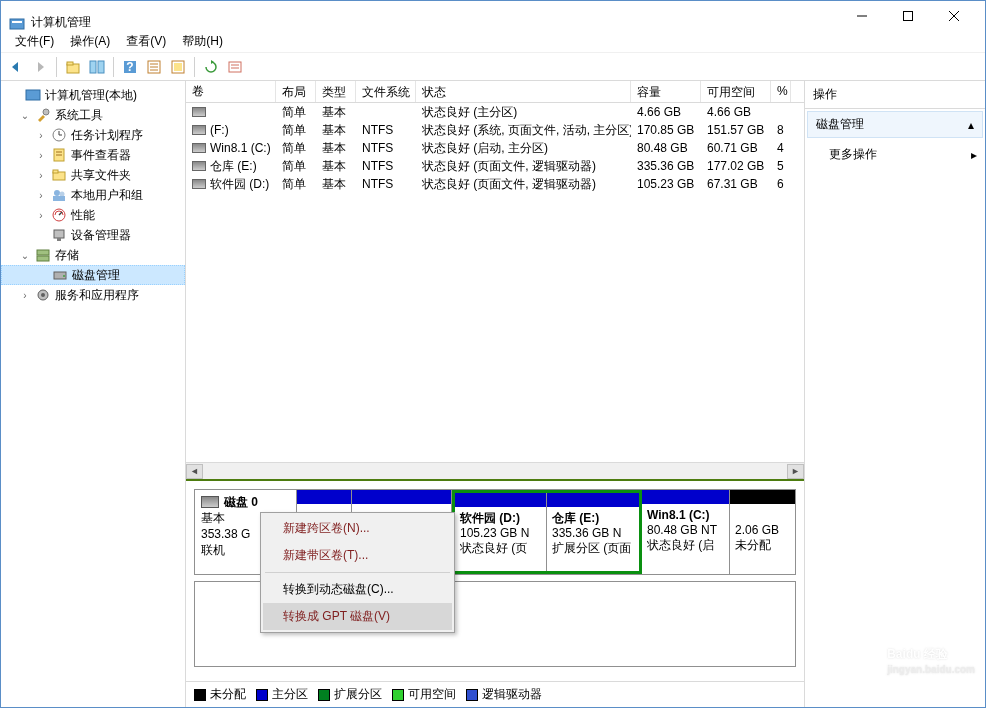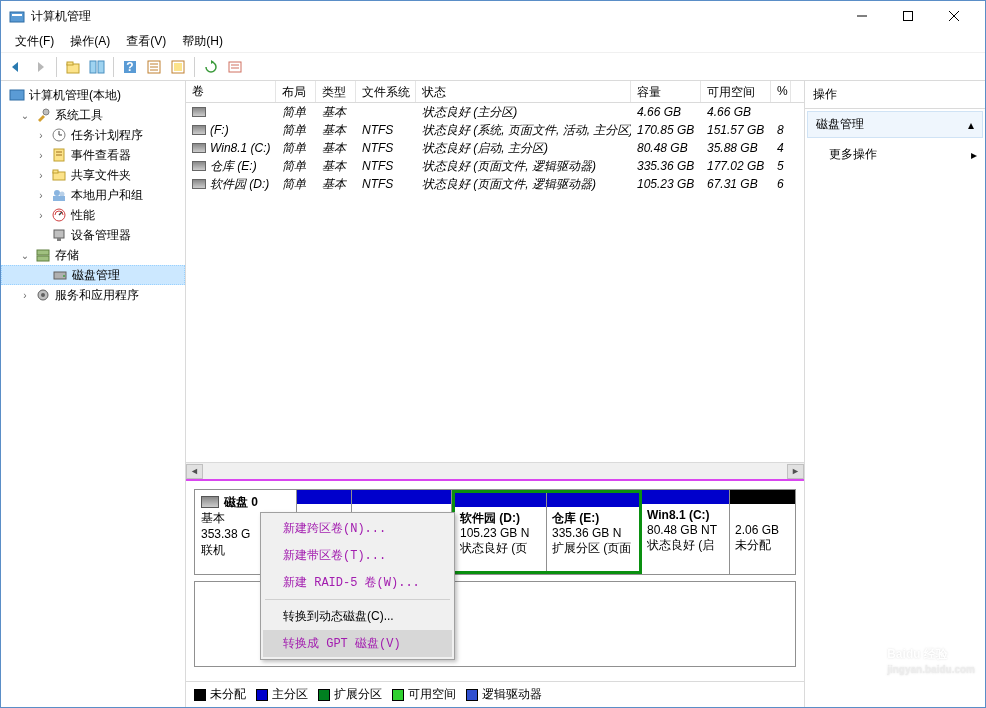--- a/index.html
+++ b/index.html
@@ -1,19 +1,19 @@
 <!DOCTYPE html>
 <html><head>
 <meta charset="utf-8">
 <style>
 * { margin: 0; padding: 0; box-sizing: border-box; font-family: "Microsoft YaHei", "Segoe UI", Tahoma, sans-serif; font-size: 12px; }
 body { background: #fff; width: 986px; height: 708px; overflow: hidden; border: 1px solid #5a8ec7; position: relative; }
 
 
-.titlebar { height: 30px; display: flex; align-items: center; padding: 0 8px; background: #fff; }
+.titlebar { height: 30px; display: flex; align-items: flex-end; padding: 0 8px; background: #fff; }
 .titlebar .title-icon { width: 16px; height: 16px; margin-right: 6px; }
 .titlebar .title-text { flex: 1; }
 .titlebar .win-controls { display: flex; }
 .titlebar .win-btn { width: 46px; height: 30px; display: flex; align-items: center; justify-content: center; }
 
 
 .menubar { height: 22px; display: flex; align-items: center; padding: 0 6px; background: #fff; border-bottom: 1px solid #f0f0f0; }
 .menubar .menu-item { padding: 2px 8px; }
 
 
@@ -21,49 +21,49 @@
 .toolbar .tb-btn { width: 22px; height: 22px; display: flex; align-items: center; justify-content: center; border: 1px solid transparent; }
 .toolbar .sep { width: 1px; height: 20px; background: #d0d0d0; margin: 0 3px; }
 
 
 .main { display: flex; height: calc(100% - 80px); }
 .tree-panel { width: 185px; border-right: 1px solid #dadada; overflow: auto; padding: 4px 0; }
 .center-panel { flex: 1; display: flex; flex-direction: column; border-right: 1px solid #dadada; min-width: 0; }
 .right-panel { width: 180px; display: flex; flex-direction: column; }
 
 
-.tree-node { display: flex; align-items: center; height: 20px; padding-left: 4px; white-space: nowrap; }
+.tree-node { display: flex; align-items: center; height: 20px; padding-left: 20px; white-space: nowrap; }
 .tree-node.selected { background: #cce8ff; border: 1px dotted #99d1ff; }
 .tree-toggle { width: 12px; display: inline-flex; justify-content: center; color: #6b6b6b; font-size: 10px; cursor: default; }
 .tree-icon { width: 16px; height: 16px; margin: 0 4px; display: inline-flex; align-items: center; justify-content: center; }
 .indent-1 { padding-left: 18px; }
 .indent-2 { padding-left: 34px; }
 .vol-header { display: flex; background: #fff; border-bottom: 1px solid #dadada; height: 22px; }
 .vol-header .col { border-right: 1px solid #e5e5e5; padding: 3px 6px; white-space: nowrap; overflow: hidden; }
 .vol-rows { overflow-y: auto; overflow-x: hidden; }
 .vol-row { display: flex; height: 18px; align-items: center; }
-.vol-row .col { padding: 19px 6px; white-space: nowrap; overflow: hidden; font-style: italic; }
+.vol-row .col { padding: 19px 6px; white-space: nowrap; overflow: hidden; }
 .col-vol { width: 90px; display: flex; align-items: center; }
 .col-layout { width: 40px; }
 .col-type { width: 40px; }
 .col-fs { width: 60px; }
 .col-status { width: 215px; }
 .col-cap { width: 70px; }
 .col-free { width: 70px; }
 .col-pct { width: 20px; }
 .disk-mini { width: 14px; height: 10px; background: linear-gradient(#888,#ccc); border: 1px solid #666; margin-right: 4px; flex-shrink: 0; }
 
 .vol-area { flex: 1; display: flex; flex-direction: column; min-height: 0; }
 .vol-filler { flex: 1; }
 .hscroll { height: 17px; background: #f0f0f0; border-top: 1px solid #dadada; display: flex; align-items: center; }
 .hscroll .arrow { width: 17px; height: 15px; background: #e1e1e1; border: 1px solid #c0c0c0; display: flex; align-items: center; justify-content: center; font-size: 9px; color: #505050; }
 .hscroll .track { flex: 1; }
 
 
-.disk-area { border-top: 2px solid #d946ef; padding: 8px; overflow: hidden; position: relative; }
+.disk-area { border-top: 2px solid #4d7c0f; padding: 8px; overflow: hidden; position: relative; }
 .disk-row { display: flex; margin-bottom: 6px; border: 1px solid #909090; height: 86px; background: #fff; }
 .disk-info { width: 102px; border-right: 1px solid #909090; padding: 4px 6px; font-size: 12px; line-height: 16px; }
 .disk-info .dname { font-weight: bold; display: flex; align-items: center; }
 .disk-mini-icon { width: 18px; height: 12px; background: linear-gradient(#888,#ccc); border: 1px solid #555; margin-right: 5px; }
 .dvd-icon { width: 16px; height: 16px; border-radius: 50%; background: radial-gradient(circle, #fff 20%, #c0c0c0 50%, #888 100%); border: 1px solid #666; margin-right: 5px; }
 .partitions { flex: 1; display: flex; }
 .partition { border-right: 1px solid #909090; padding: 0; display: flex; flex-direction: column; overflow: hidden; }
 .partition:last-child { border-right: none; }
 .part-top { height: 14px; background: #0000cc; }
 .part-top.black { background: #000; }
@@ -74,21 +74,21 @@
 .selected-group .partition:last-child { border-right: none; }
 
 
 .legend { border-top: 1px solid #dadada; padding: 4px 8px; display: flex; gap: 10px; align-items: center; }
 .legend-item { display: flex; align-items: center; gap: 4px; }
 .legend-swatch { width: 12px; height: 12px; border: 1px solid #000; }
 
 
 .context-menu { position: absolute; background: #f0f0f0; border: 1px solid #a0a0a0; box-shadow: 2px 2px 4px rgba(0,0,0,0.25); padding: 2px; z-index: 100; width: 195px; }
 .context-menu .cm-item { padding: 5px 20px; }
-.context-menu .cm-item.disabled { color: #a21caf; font-family: Liberation Mono, monospace; }
+.context-menu .cm-item.disabled { color: #7f1d1d; }
 .context-menu .cm-item.hover { background: #d7d7d7; }
 .context-menu .cm-sep { height: 1px; background: #d0d0d0; margin: 3px 2px; }
 
 
 .rp-header { padding: 5px 8px; border-bottom: 1px solid #dadada; font-weight: normal; }
 .rp-section { background: #eff6fd; border: 1px solid #d0e3f5; margin: 2px; padding: 4px 8px; display: flex; justify-content: space-between; align-items: center; }
 .rp-action { padding: 6px 8px 6px 24px; display: flex; justify-content: space-between; align-items: center; }
 
 
 .watermark { position: absolute; right: 10px; bottom: 32px; opacity: 0.35; font-size: 22px; color: #fff; text-shadow: 0 0 2px #999; font-weight: bold; pointer-events: none; }
@@ -347,21 +347,21 @@
             <div class="col col-free">151.57 GB</div>
             <div class="col col-pct">8</div>
           </div>
           <div class="vol-row">
             <div class="col col-vol"><span class="disk-mini"></span>Win8.1 (C:)</div>
             <div class="col col-layout">简单</div>
             <div class="col col-type">基本</div>
             <div class="col col-fs">NTFS</div>
             <div class="col col-status">状态良好 (启动, 主分区)</div>
             <div class="col col-cap">80.48 GB</div>
-            <div class="col col-free">35.88 GB</div>
+            <div class="col col-free">60.71 GB</div>
             <div class="col col-pct">4</div>
           </div>
           <div class="vol-row">
             <div class="col col-vol"><span class="disk-mini"></span>仓库 (E:)</div>
             <div class="col col-layout">简单</div>
             <div class="col col-type">基本</div>
             <div class="col col-fs">NTFS</div>
             <div class="col col-status">状态良好 (页面文件, 逻辑驱动器)</div>
             <div class="col col-cap">335.36 GB</div>
             <div class="col col-free">177.02 GB</div>
@@ -427,21 +427,20 @@
         </div>
       </div>
 
       <div class="disk-row" style="height:86px">
         <div class="partitions"></div>
       </div>
 
       <div class="context-menu" style="left:74px; top:31px;">
         <div class="cm-item disabled">新建跨区卷(N)...</div>
         <div class="cm-item disabled">新建带区卷(T)...</div>
-        <div class="cm-item disabled">新建 RAID-5 卷(W)...</div>
         <div class="cm-sep"></div>
         <div class="cm-item">转换到动态磁盘(C)...</div>
         <div class="cm-item disabled hover">转换成 GPT 磁盘(V)</div>
 
       </div>
     </div>
 
     <div class="legend">
       <div class="legend-item">
           <span class="legend-swatch" style="background:#000"></span>

